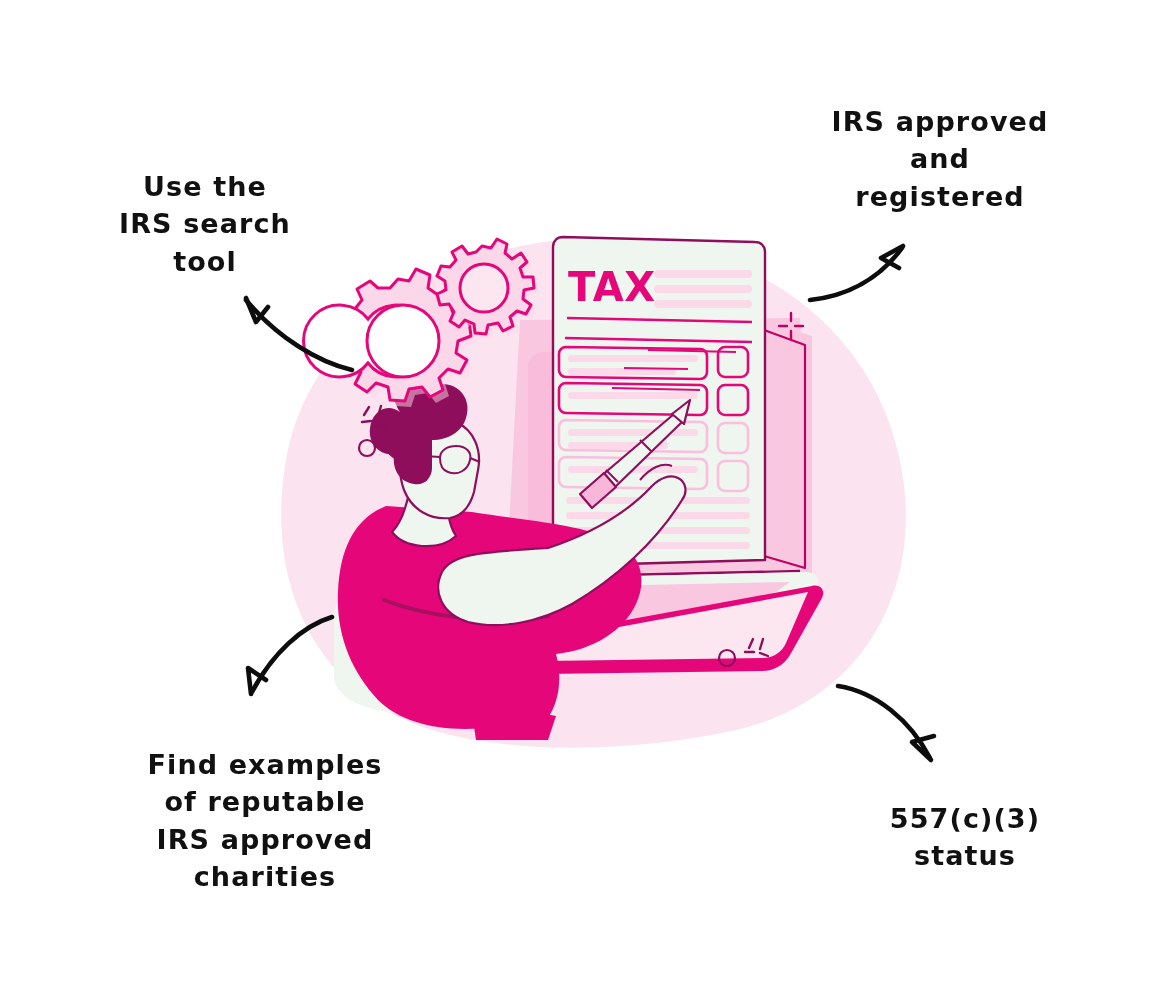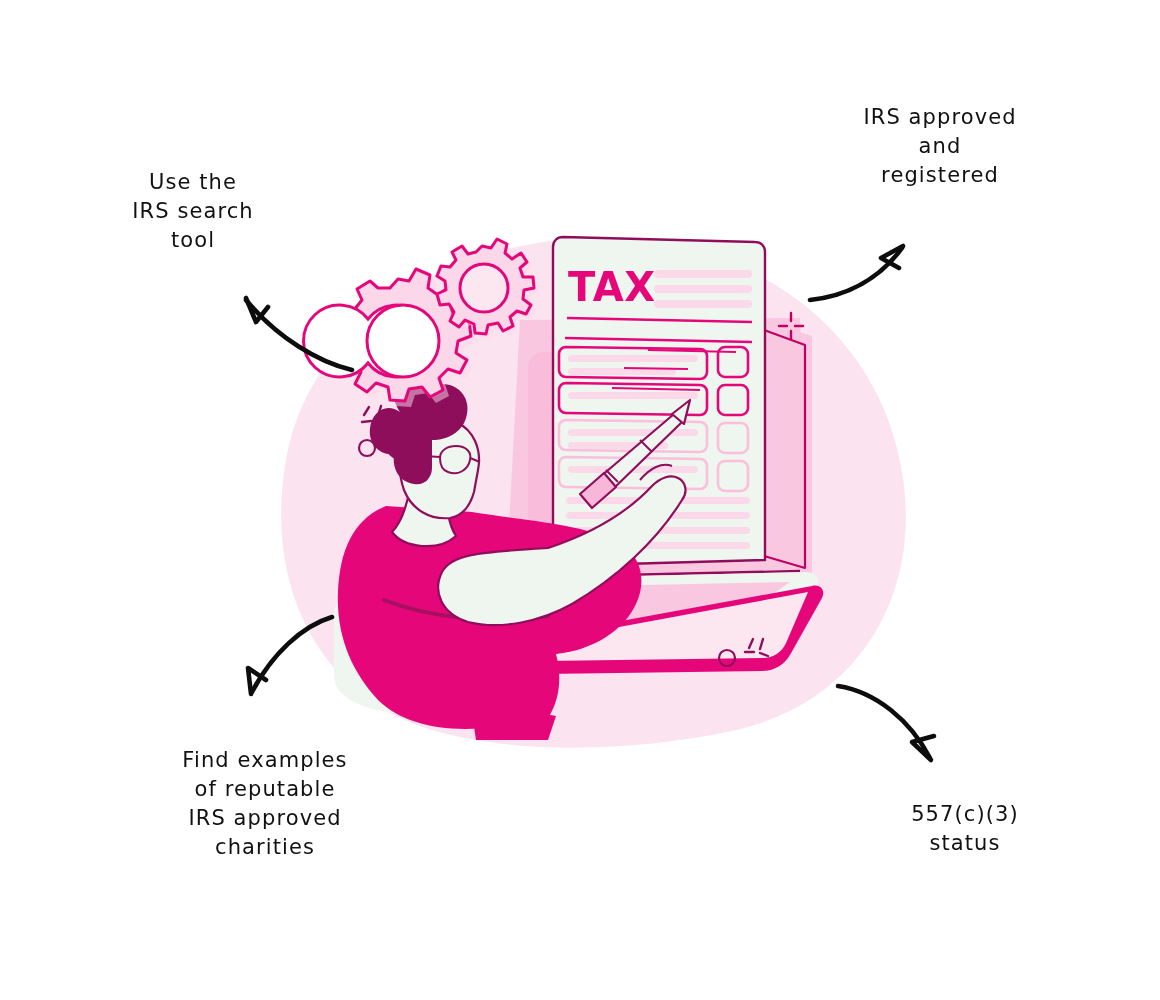--- a/index.html
+++ b/index.html
@@ -22,29 +22,29 @@
     top: 0;
     width: 1160px;
     height: 1000px;
   }
 
   .callout {
     position: absolute;
     text-align: center;
     color: #111111;
     font-family: "DejaVu Sans", sans-serif;
-    font-size: 21px;
-    font-weight: 400;
+    font-size: 27px;
+    font-weight: 700;
     line-height: 1.38;
     letter-spacing: 1.1px;
     white-space: pre-line;
     user-select: none;
   }
 
-  #callout-search  { left: 48px;  top: 168px; width: 290px; text-align: center; }
+  #callout-search  { left: 60px;  top: 168px; width: 290px; text-align: center; }
   #callout-approved{ left: 790px; top: 103px; width: 300px; }
   #callout-examples{ left: 100px; top: 728px; width: 330px; margin-top: 18px; }
   #callout-status  { left: 840px; top: 800px; width: 250px; }
 </style>
 </head>
 <body>
 
 <svg id="scene" viewBox="0 0 1160 1000" xmlns="http://www.w3.org/2000/svg" aria-hidden="true">
 
   <defs>

